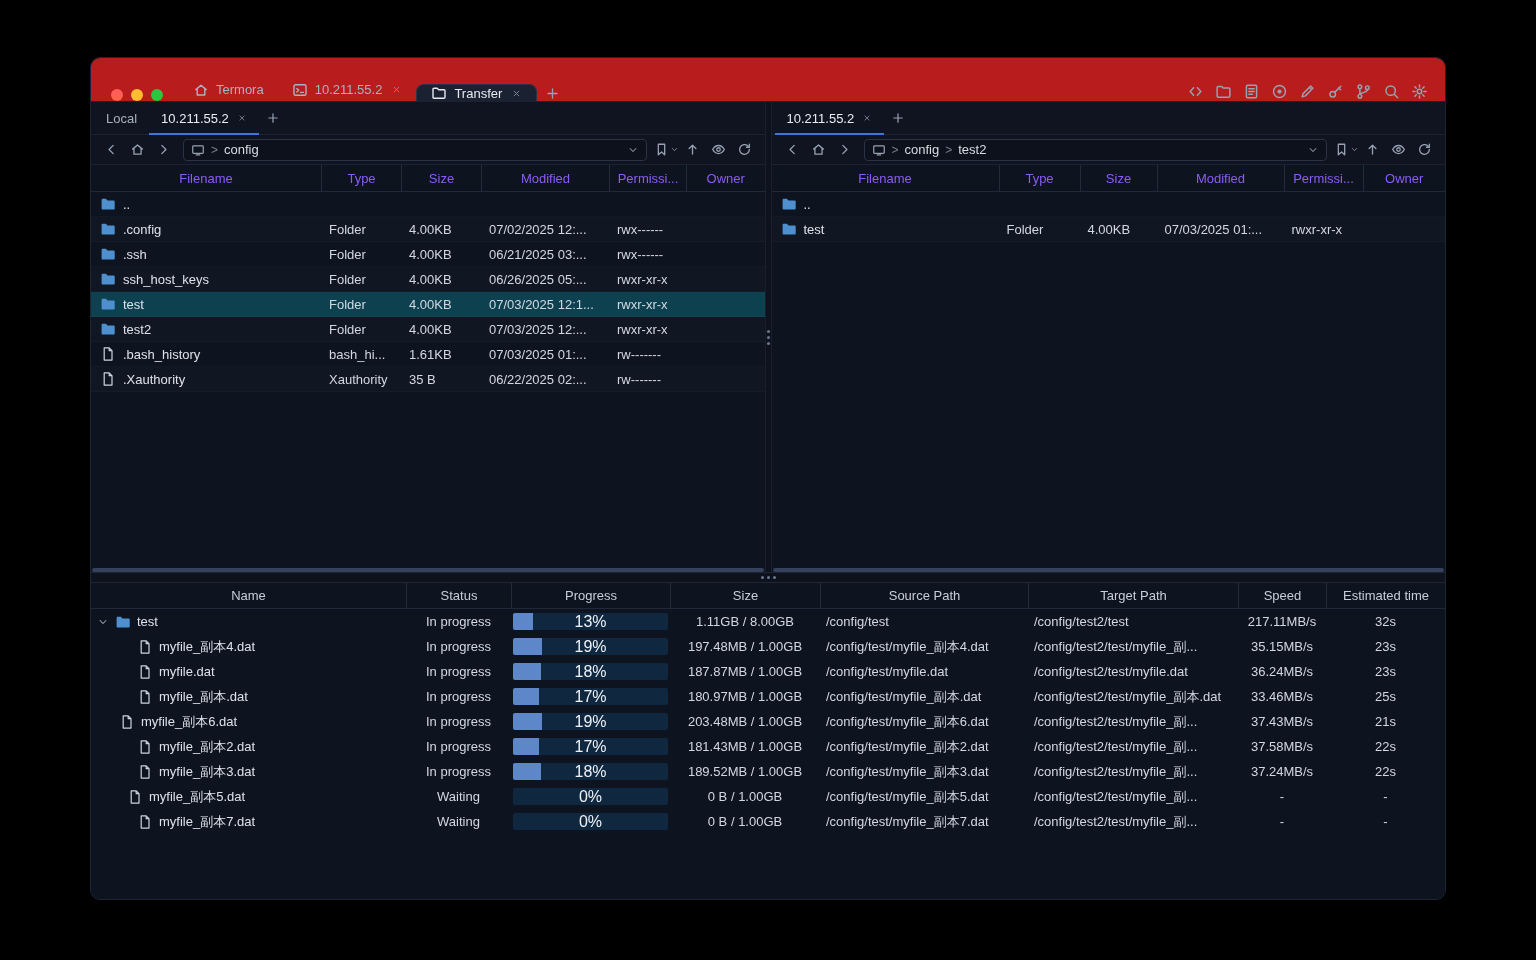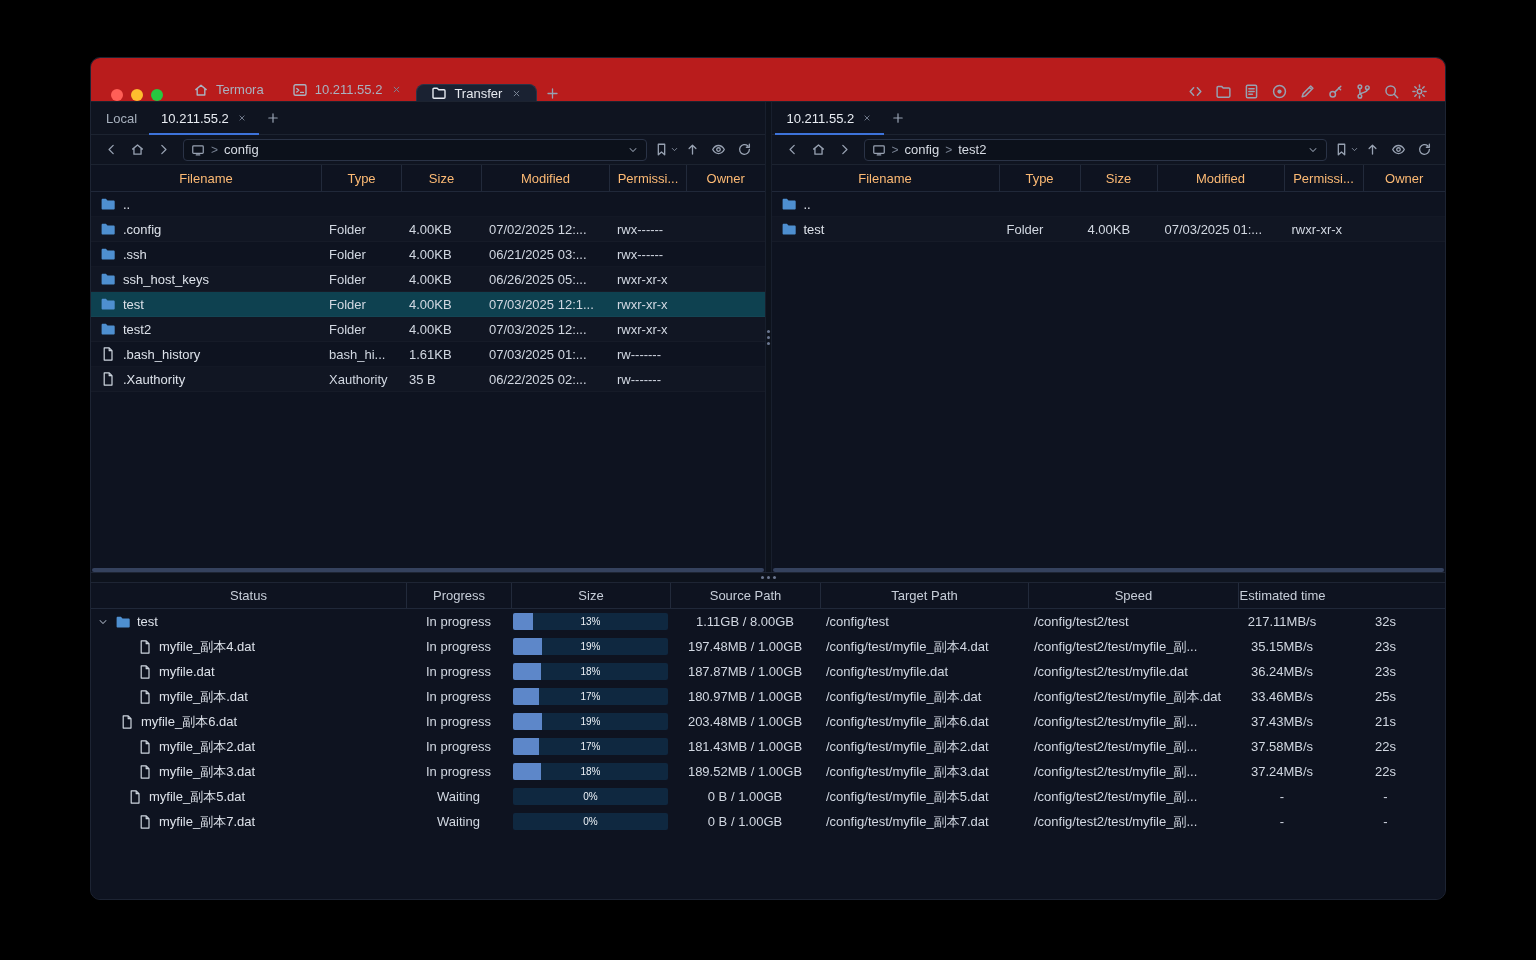--- a/index.html
+++ b/index.html
@@ -63,21 +63,21 @@
   .pathbar .picon svg{width:14px;height:14px;color:#97a1b1}
   .pathbar .sep{color:#78829311;color:#788293;font-size:12px}
   .crumbs{display:flex;align-items:center;gap:6px;min-width:0;overflow:hidden}
   .pathbar .tail{margin-left:auto;color:#8a93a3}
   .pathbar .tail svg{width:12px;height:12px}
 
   
   .file-table{flex:1;display:flex;flex-direction:column;overflow:hidden;background:#0e1320}
   .left-grid{display:grid;grid-template-columns:230px 80px 80px 128px 77px 1fr}
   .right-grid{display:grid;grid-template-columns:227px 81px 77px 127px 79px 1fr}
-  .f-head{flex:0 0 27px;align-items:center;border-bottom:1px solid #202839;color:#fdba74}
+  .f-head{flex:0 0 27px;align-items:center;border-bottom:1px solid #202839;color:#8b5cf6}
   .hcell{height:100%;display:flex;align-items:center;justify-content:center;
     white-space:nowrap;overflow:hidden;cursor:default}
   .hcell + .hcell{border-left:1px solid #222a3b}
   .frow{height:25px;align-items:center;border-bottom:1px solid rgba(255,255,255,.022);cursor:default}
   .frow.alt{background:rgba(255,255,255,.015)}
   .frow.selected{background:var(--sel,#0e4150)}
   .cell{padding:0 8px;white-space:nowrap;overflow:hidden;text-overflow:ellipsis;color:#d2d8e2}
   .cell.name{display:flex;align-items:center;gap:7px;padding-left:9px;color:#dde2ea}
   .ic16{flex:0 0 auto}
   .ic16 svg{width:16px;height:16px}
@@ -97,21 +97,21 @@
   .trow{height:25px;align-items:center;cursor:default}
   .trow .cell{padding:0 6px}
   .cell.centered{text-align:center}
   .tname{display:flex;align-items:center;gap:6px;white-space:nowrap;overflow:hidden;color:#dde2ea}
   .chev{color:#9aa3b2;flex:0 0 auto}
   .chev svg{width:12px;height:12px}
   .prog-cell{padding:0 2px;height:100%;display:flex;align-items:center}
   .bar{position:relative;height:17px;flex:1;background:var(--ptrack,#0f2840);border-radius:2px;
     overflow:hidden;display:flex;align-items:center;justify-content:center}
   .bar .fill{position:absolute;left:0;top:0;bottom:0;background:var(--pfill,#5d87c9)}
-  .bar .pct{position:relative;color:#eef2f7;font-size:10px}
+  .bar .pct{position:relative;color:#eef2f7;font-size:16px}
 </style>
 </head>
 <body>
 
 <div class="window">
 
   <header class="titlebar">
     <div class="traffic">
       <span class="light red"></span>
       <span class="light yellow"></span>
@@ -618,20 +618,21 @@
       </div>
     </section>
   </div>
 
   <div class="h-split">
       <span class="hdots"></span>
     </div>
 
   <section class="transfers">
     <div class="t-head t-grid">
+      <div class="hcell">Name</div>
       <div class="hcell">Status</div>
       <div class="hcell">Progress</div>
       <div class="hcell">Size</div>
       <div class="hcell">Source Path</div>
       <div class="hcell">Target Path</div>
       <div class="hcell">Speed</div>
       <div class="hcell">Estimated time</div>
     </div>
     <div class="t-body">
         <div class="trow t-grid">

